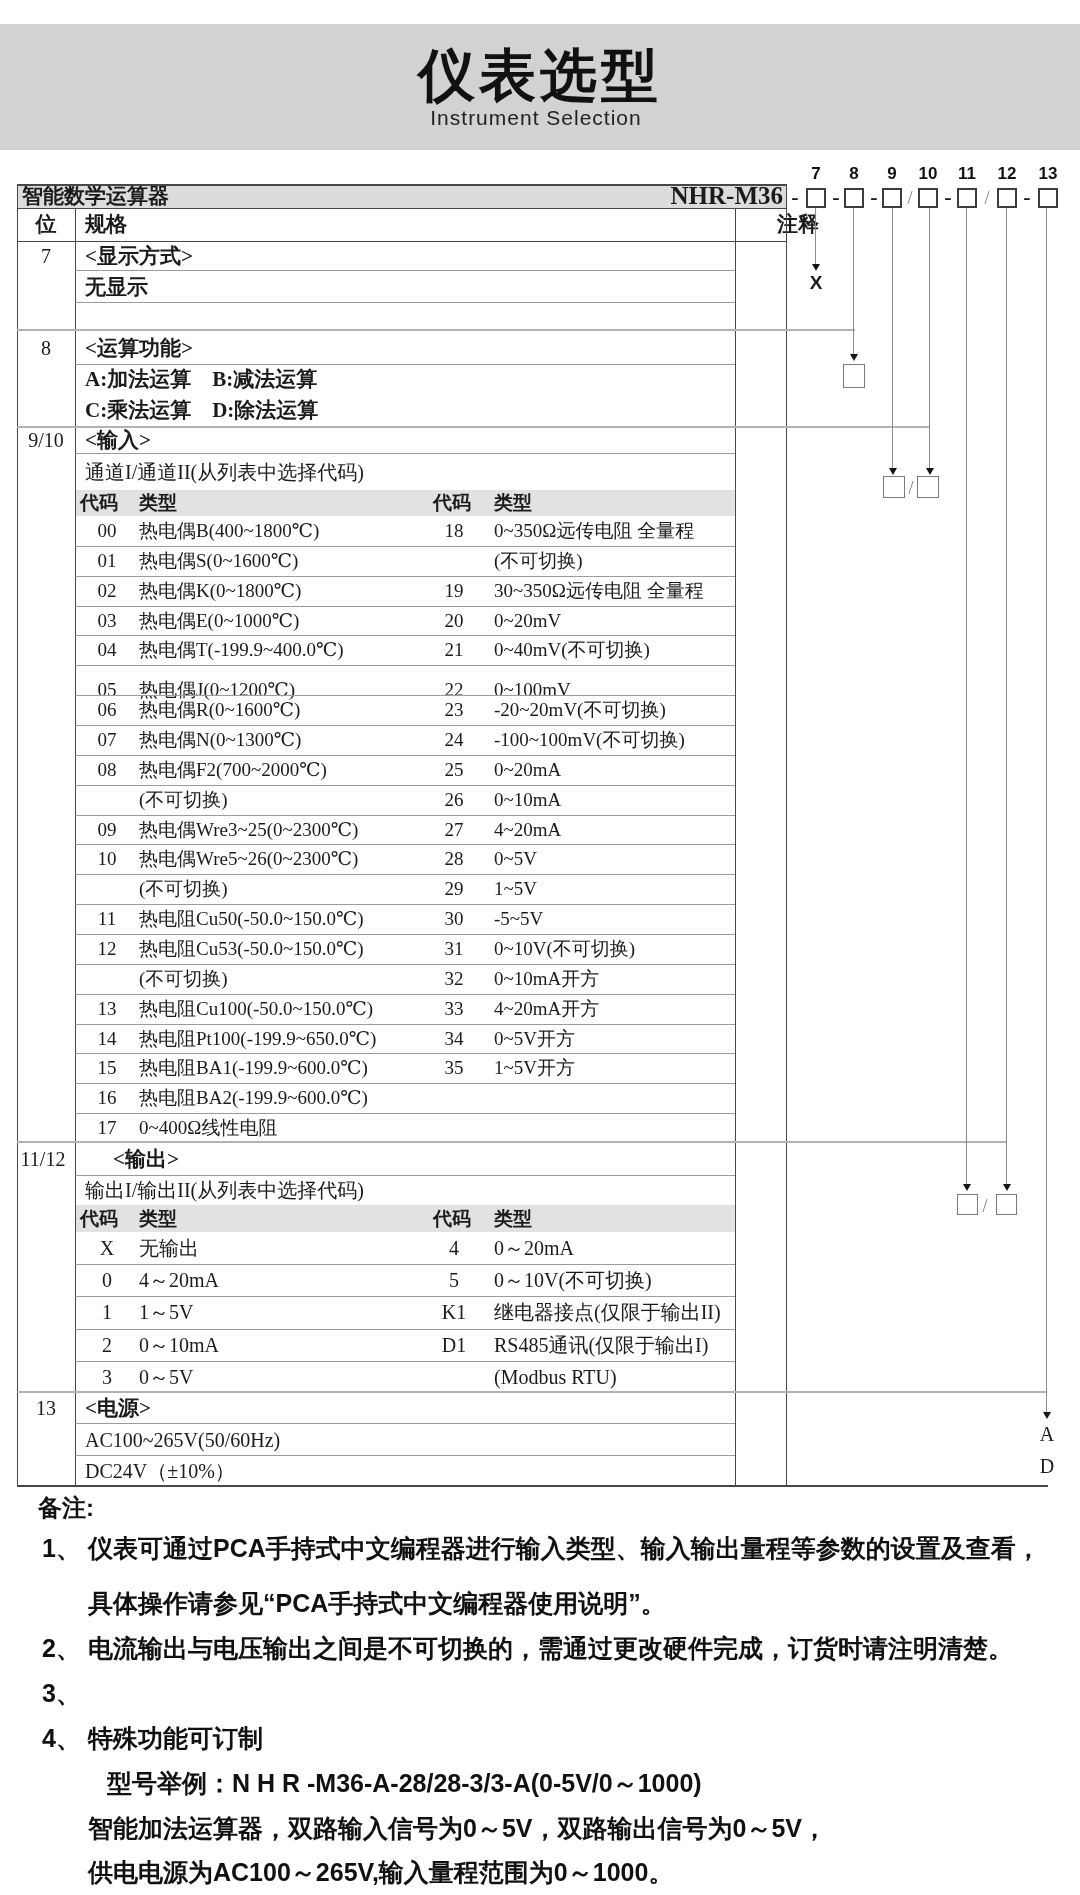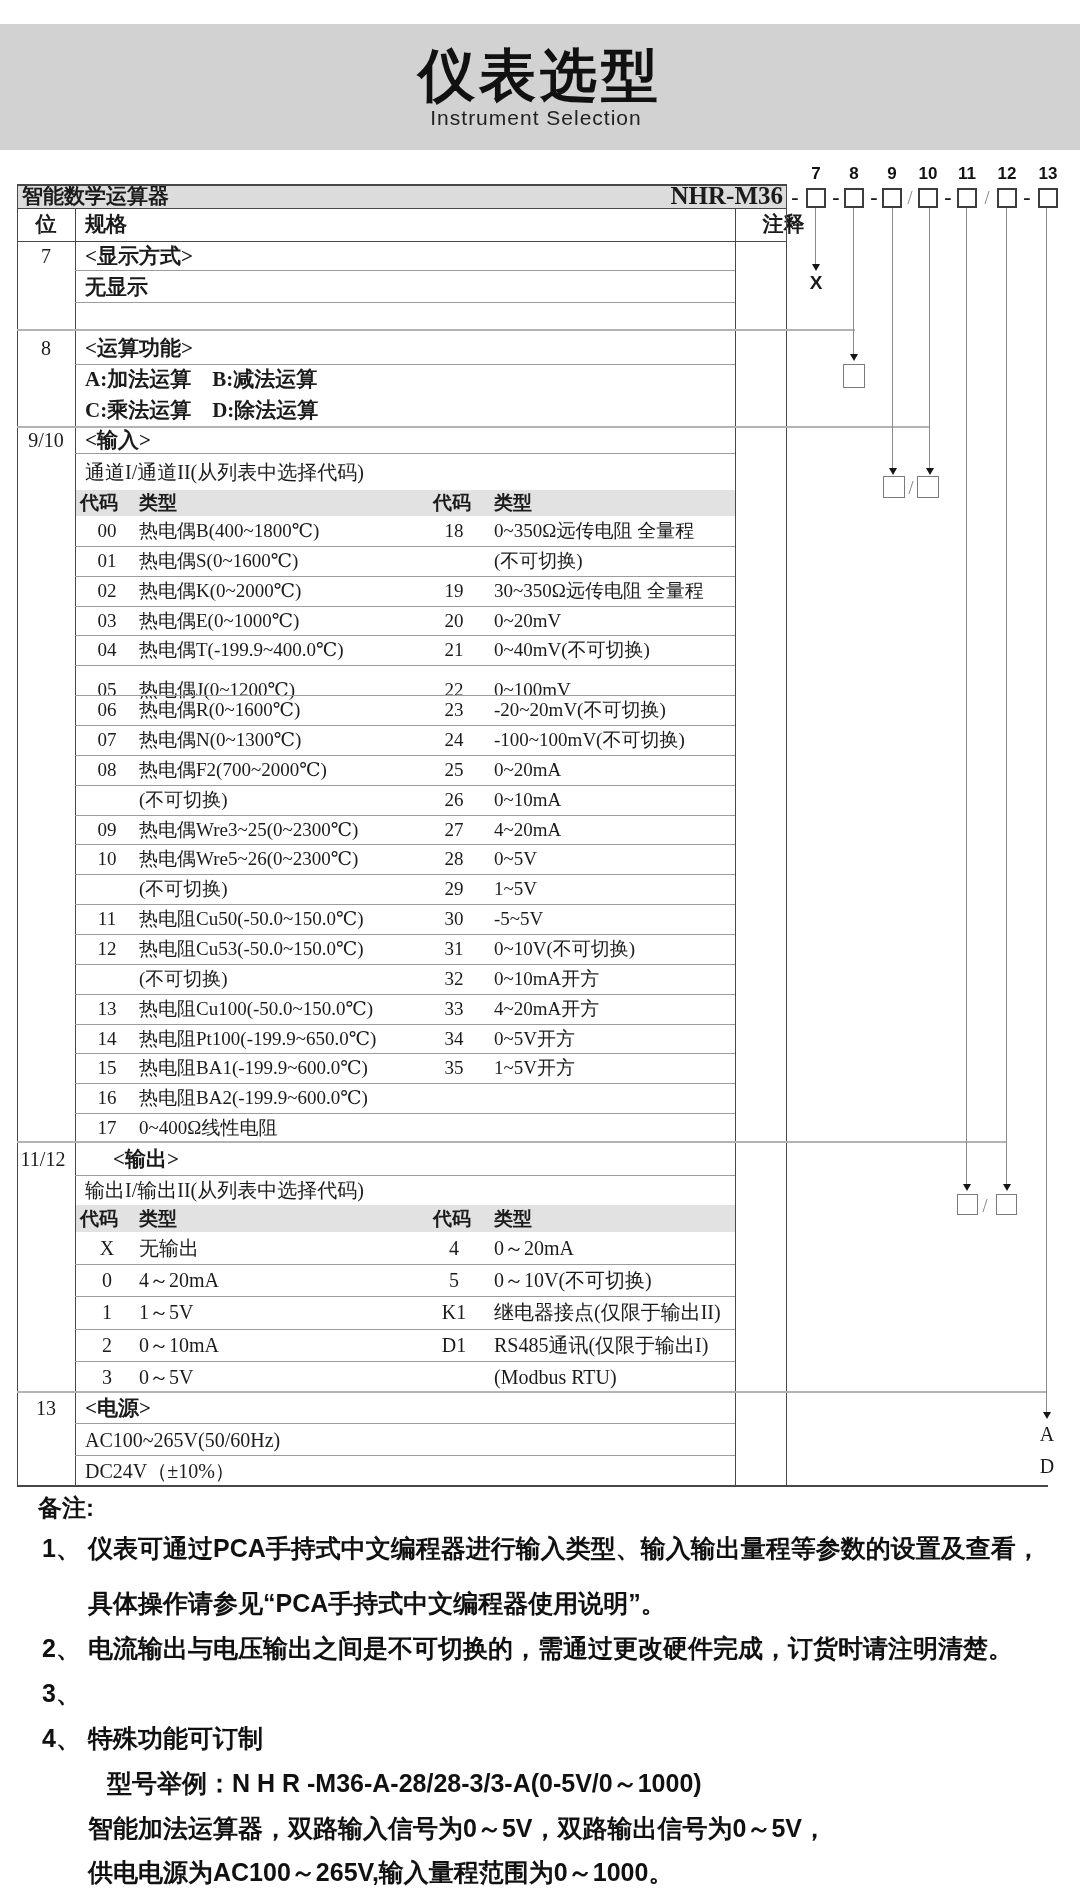--- a/index.html
+++ b/index.html
@@ -59,21 +59,21 @@
 
 <div class="band" style="left:17px;top:184px;width:769px;height:24px;"></div>
 <div class="band2" style="left:76px;top:490px;width:659px;height:26px;"></div>
 <div class="band2" style="left:76px;top:1205px;width:659px;height:27px;"></div>
 
 <div class="abs" style="left:22px;top:184px;height:24px;line-height:24px;font-size:21px;font-weight:700;">智能数学运算器</div>
 <div class="abs" style="right:297px;top:184px;height:24px;line-height:24px;font-size:25px;font-weight:700;">NHR-M36</div>
 
 <div class="pos hdr" style="top:208px;height:33px;line-height:33px;">位</div>
 <div class="abs hdr" style="left:85px;top:208px;height:33px;line-height:33px;">规格</div>
-<div class="abs hdr" style="left:758px;width:51px;top:208px;height:33px;line-height:33px;text-align:center;">注释</div>
+<div class="abs hdr" style="left:777px;width:51px;top:208px;height:33px;line-height:33px;">注释</div>
 
 <div class="pos" style="top:242px;height:29px;line-height:29px;">7</div>
 <div class="row r30 spec" style="top:242px;height:29px;line-height:29px;">
     <span class="t1x">&lt;显示方式&gt;</span>
   </div>
 <div class="row r30 spec" style="top:271px;height:32px;line-height:32px;">
     <span class="t1x">无显示</span>
   </div>
 
 <div class="pos" style="top:331px;height:34px;line-height:34px;">8</div>
@@ -108,21 +108,21 @@
     <span class="t2">0~350Ω远传电阻 全量程</span>
   </div>
 <div class="row r30" style="top:546px;">
     <span class="c1">01</span>
     <span class="t1">热电偶S(0~1600℃)</span>
     <span class="c2"></span>
     <span class="t2">(不可切换)</span>
   </div>
 <div class="row r30" style="top:576px;">
     <span class="c1">02</span>
-    <span class="t1">热电偶K(0~2000℃)</span>
+    <span class="t1">热电偶K(0~1800℃)</span>
     <span class="c2">19</span>
     <span class="t2">30~350Ω远传电阻 全量程</span>
   </div>
 <div class="row r30" style="top:606px;">
     <span class="c1">03</span>
     <span class="t1">热电偶E(0~1000℃)</span>
     <span class="c2">20</span>
     <span class="t2">0~20mV</span>
   </div>
 <div class="row r30" style="top:635px;">

